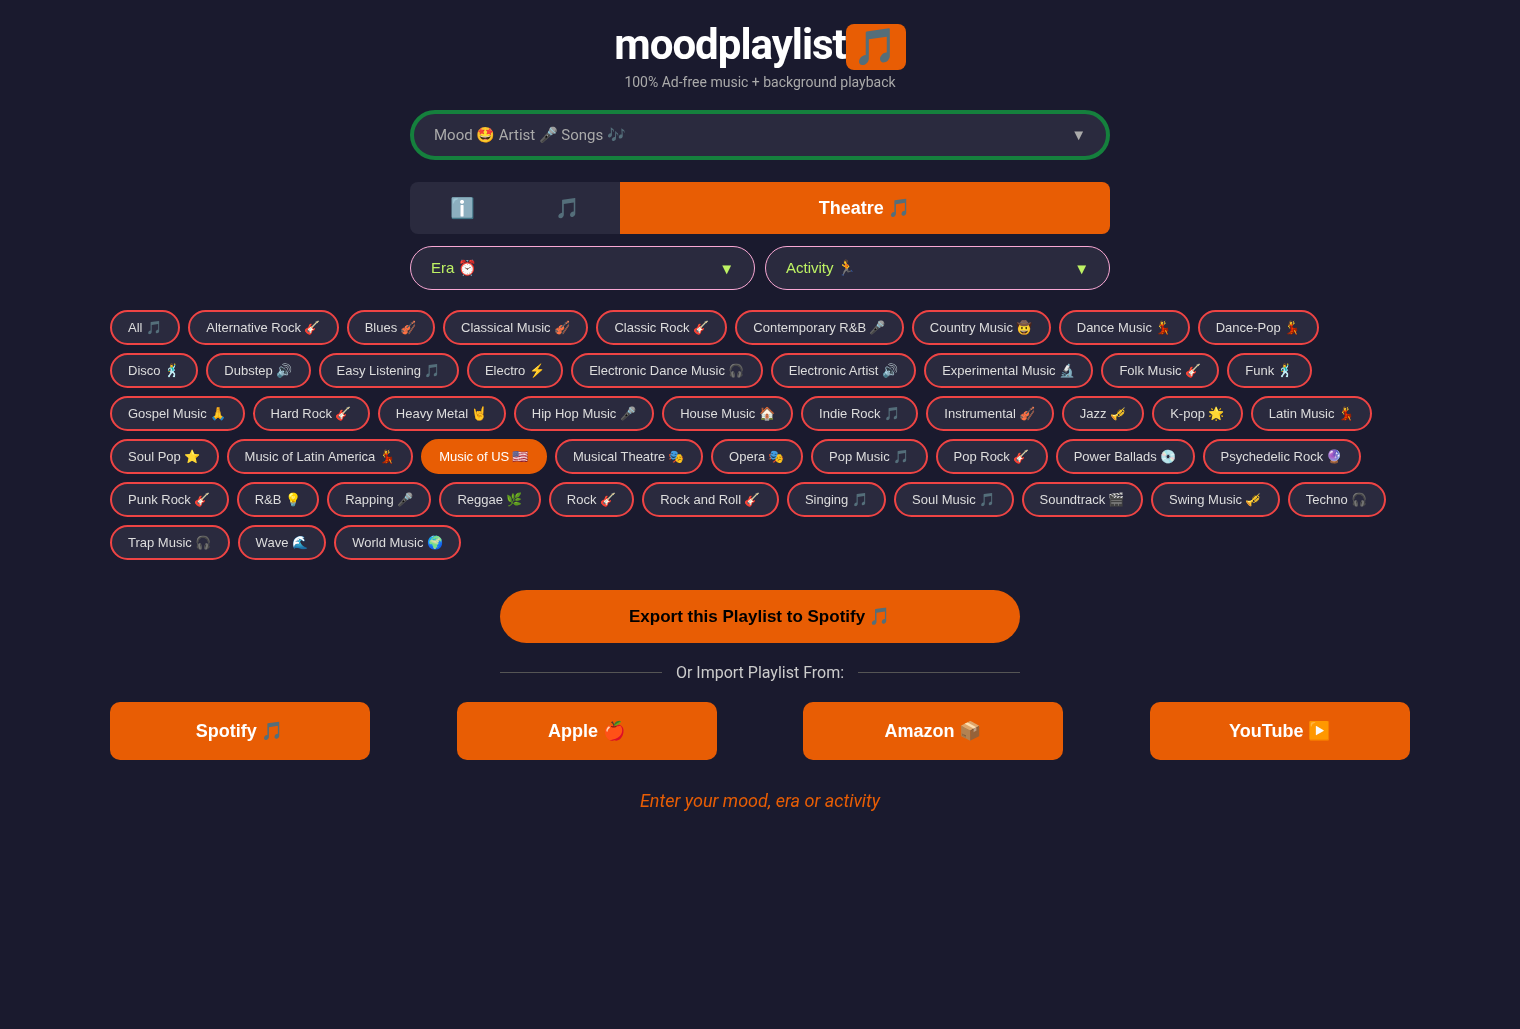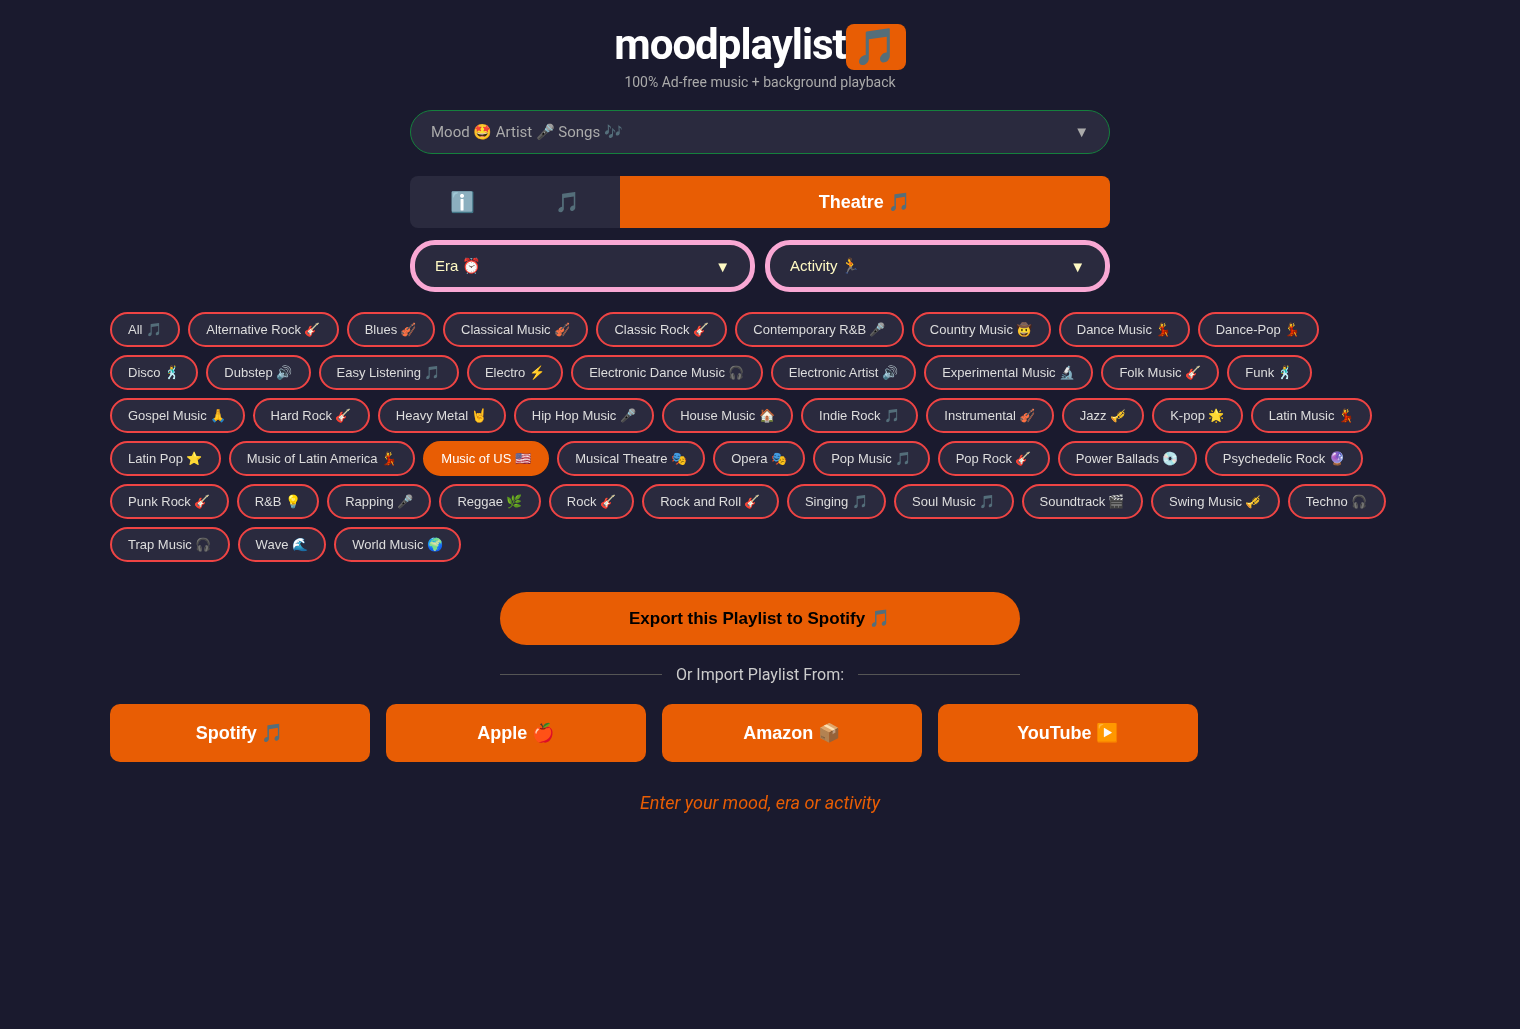--- a/index.html
+++ b/index.html
@@ -37,21 +37,21 @@
       font-size: 14px;
       margin-top: 4px;
     }
     .search-container {
       width: 700px;
       margin-bottom: 12px;
     }
     .search-bar {
       width: 100%;
       background: #2a2a3e;
-      border: 1px solid #15803d;
+      border: 4px solid #15803d;
       border-radius: 25px;
       padding: 12px 20px;
       color: #aaa;
       font-size: 15px;
       display: flex;
       align-items: center;
       justify-content: space-between;
       margin-bottom: 10px;
     }
     .action-buttons {
@@ -92,24 +92,24 @@
     }
     .filter-row {
       display: flex;
       width: 700px;
       gap: 10px;
       margin-bottom: 20px;
     }
     .filter-btn {
       flex: 1;
       background: #2a2a3e;
-      border: 5px solid #f9a8d4;
+      border: 1px solid #f9a8d4;
       border-radius: 25px;
       padding: 12px 20px;
-      color: #fef9c3;
+      color: #bef264;
       font-size: 15px;
       cursor: pointer;
       display: flex;
       align-items: center;
       justify-content: space-between;
     }
     .tags-container {
       width: 1300px;
       max-width: 98vw;
       display: flex;
@@ -161,21 +161,21 @@
       color: #ccc;
       font-size: 16px;
       white-space: nowrap;
     }
     .import-buttons {
       display: flex;
       gap: 16px;
       margin-bottom: 30px;
       width: 1300px;
       max-width: 98vw;
-      justify-content: flex-start;
+      justify-content: space-between;
     }
     .import-btn {
       flex: 1;
       max-width: 260px;
       padding: 18px 20px;
       border: none;
       border-radius: 10px;
       font-size: 18px;
       font-weight: 600;
       cursor: pointer;
@@ -250,21 +250,21 @@
     <button class="tag">Gospel Music 🙏</button>
     <button class="tag">Hard Rock 🎸</button>
     <button class="tag">Heavy Metal 🤘</button>
     <button class="tag">Hip Hop Music 🎤</button>
     <button class="tag">House Music 🏠</button>
     <button class="tag">Indie Rock 🎵</button>
     <button class="tag">Instrumental 🎻</button>
     <button class="tag">Jazz 🎺</button>
     <button class="tag">K-pop 🌟</button>
     <button class="tag">Latin Music 💃</button>
-    <button class="tag">Latin Pop ⭐</button>
+    <button class="tag">Soul Pop ⭐</button>
     <button class="tag">Music of Latin America 💃</button>
     <button class="tag highlighted">Music of US 🇺🇸</button>
     <button class="tag">Musical Theatre 🎭</button>
     <button class="tag">Opera 🎭</button>
     <button class="tag">Pop Music 🎵</button>
     <button class="tag">Pop Rock 🎸</button>
     <button class="tag">Power Ballads 💿</button>
     <button class="tag">Psychedelic Rock 🔮</button>
     <button class="tag">Punk Rock 🎸</button>
     <button class="tag">R&amp;B 💡</button>

